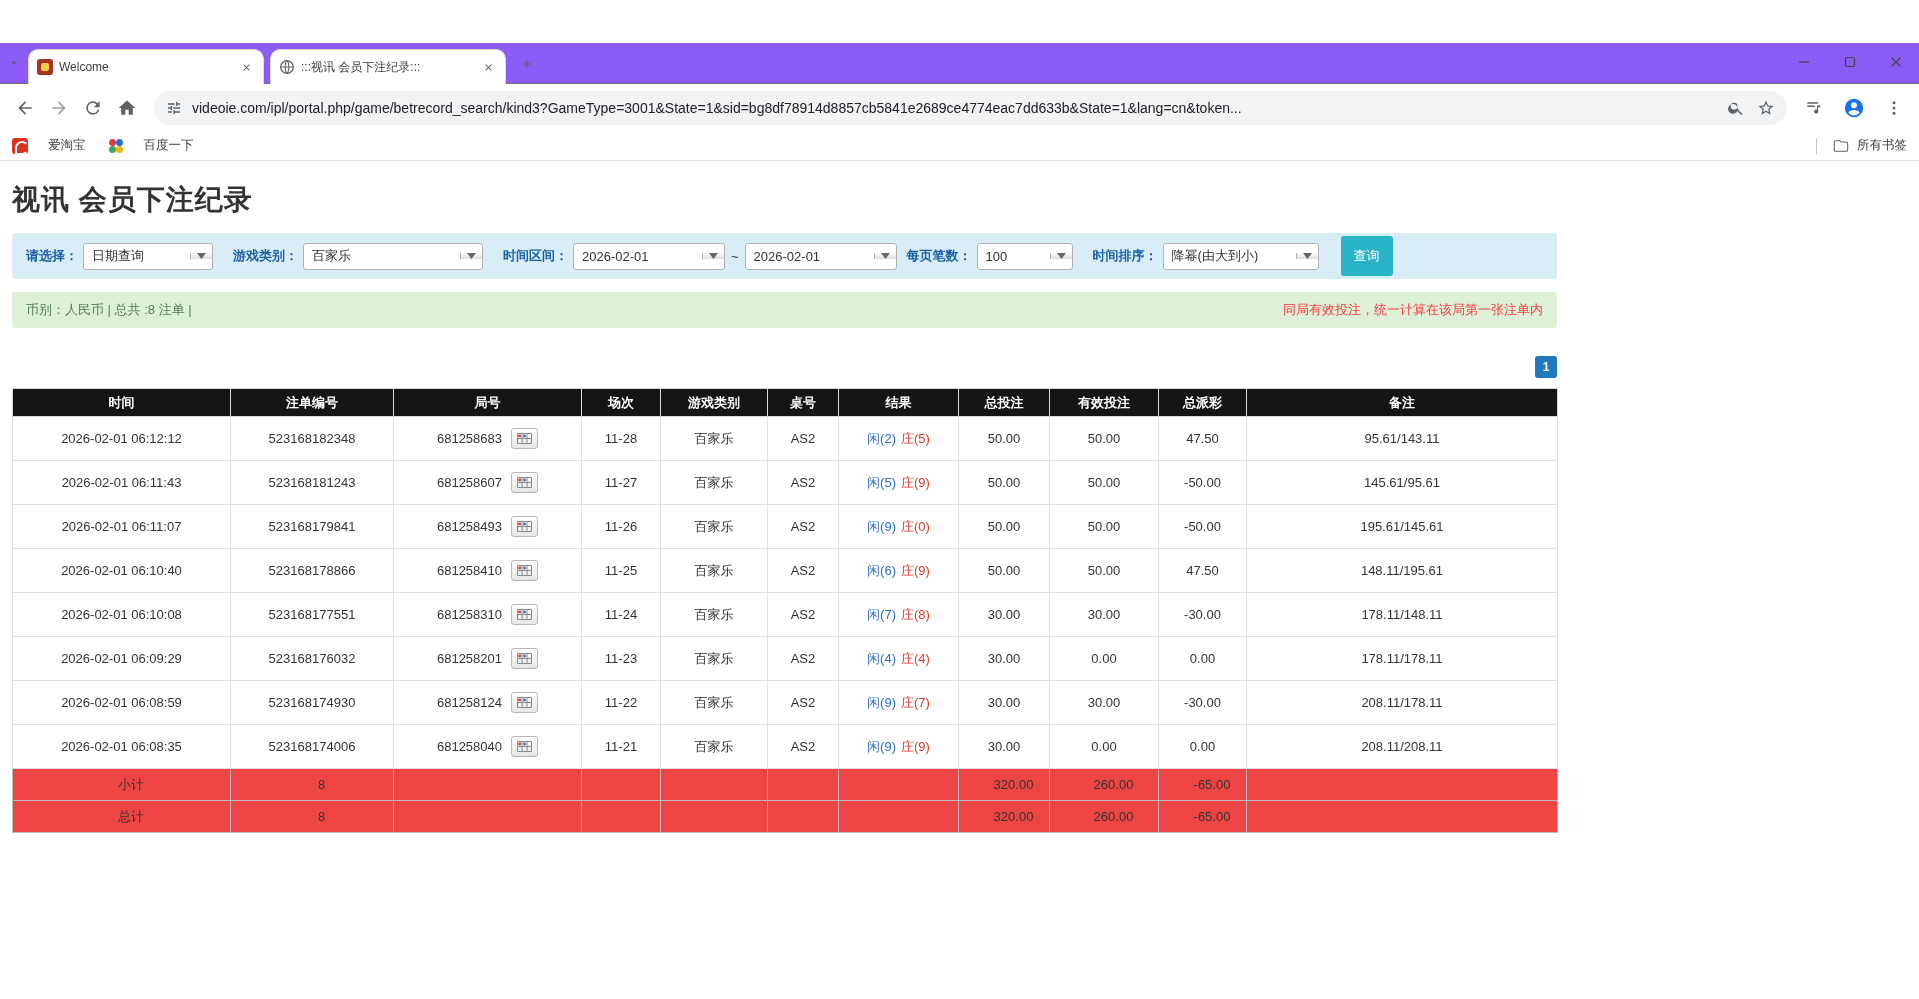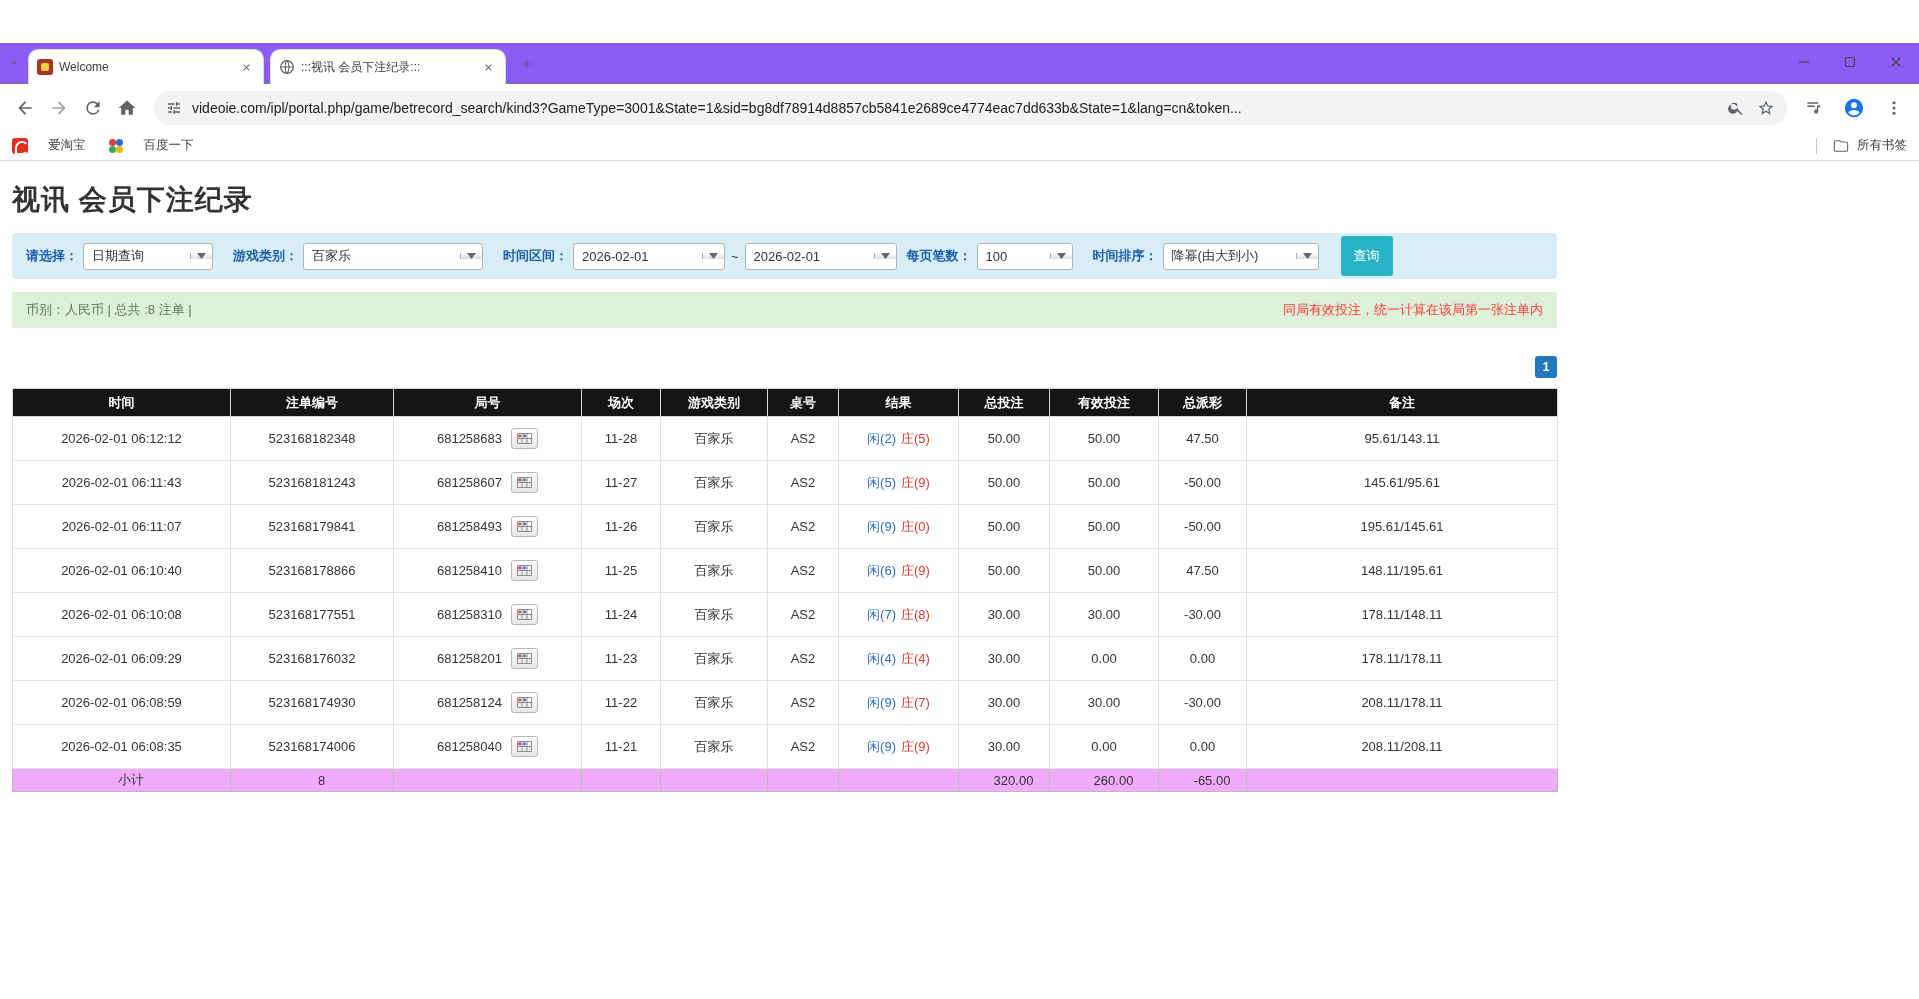--- a/index.html
+++ b/index.html
@@ -64,21 +64,21 @@
 
   table.records { margin-left:12px; width:1545px; border-collapse:collapse; table-layout:fixed; font-size:13px; }
   table.records thead th { background:#151515; color:#fff; height:28px; font-weight:bold; border:1px solid #d8d8d8; text-align:center; }
   table.records tbody td { height:44px; border:1px solid #e2e2e2; text-align:center; color:#333; background:#fff; }
   .round-wrap { display:inline-flex; align-items:center; gap:9px; }
   .road-btn { display:inline-flex; width:27px; height:21px; border:1px solid #b8b8b8; border-radius:3px; background:linear-gradient(#ffffff,#e6e6e6); align-items:center; justify-content:center; cursor:pointer; }
   .result-player { color:#2f6fc4; margin-right:5px; }
   .result-banker { color:#e03a30; }
   .bet-link { color:#2f86d6; cursor:pointer; }
   .neg { color:#e60000; }
-  table.records tfoot td { background:#f0abfc; height:23px; text-align:center; border:1px solid #b9b9b9; color:#333; font-size:13px;padding-left:20px; }
+  table.records tfoot td { background:#ef4444; height:32px; text-align:center; border:1px solid #b9b9b9; color:#333; font-size:13px;padding-left:20px; }
   td.foot-label { color:#fff; }
   td.foot-neg { color:#c00000; font-weight:normal; }
 </style>
 </head>
 <body>
 
 <div>
   <div class="tabstrip">
     <div class="tab-search">
       <svg width="14" height="14" viewBox="0 0 24 24">
@@ -534,19 +534,32 @@
         <td></td>
           <td></td>
           <td></td>
         <td></td>
           <td></td>
         <td>320.00</td>
         <td>260.00</td>
         <td class="foot-neg">-65.00</td>
         <td></td>
       </tr>
+      <tr>
+        <td class="foot-label">总计</td>
+        <td class="foot-label">8</td>
+        <td></td>
+          <td></td>
+          <td></td>
+        <td></td>
+          <td></td>
+        <td>320.00</td>
+        <td>260.00</td>
+        <td class="foot-neg">-65.00</td>
+        <td></td>
+      </tr>
     </tfoot>
   </table>
 
   <div class="pager pager-bottom">
     <span class="page-btn">1</span>
   </div>
 </div>
 
 </body></html>

